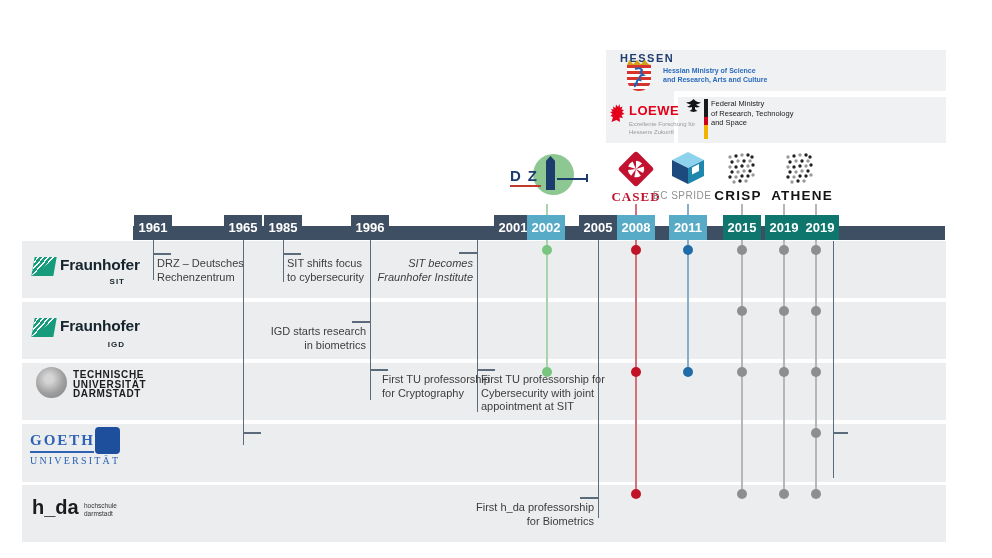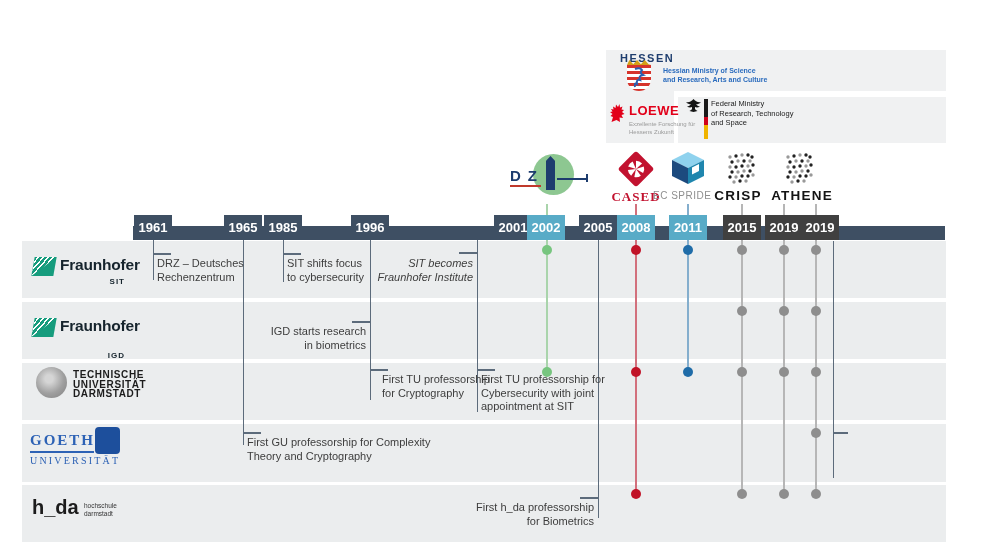--- a/index.html
+++ b/index.html
@@ -34,21 +34,21 @@
   .cased-word { position:absolute; width:60px; text-align:center; font-family:"Liberation Serif", serif;
     font-size:13px; font-weight:bold; letter-spacing:1px; color:#c2122f; }
   .spride-word { position:absolute; width:70px; text-align:left; font-size:10px; color:#8f8f8f; letter-spacing:.5px; }
   .dotlogo-word { position:absolute; text-align:center; font-size:13.5px; font-weight:bold; letter-spacing:1.2px; color:#141414; }
   
   .tl-bar { position:absolute; left:133px; top:226px; width:812px; height:14px; background:#3e4f63; z-index:2; }
   .tab { position:absolute; top:215px; width:38px; height:25px; z-index:3; color:#fff;
     font-size:13px; font-weight:bold; display:flex; align-items:center; justify-content:center; }
   .tab-dark { background:#3e4f63; }
   .tab-lightblue { background:#58abc7; }
-  .tab-teal { background:#404040; }
+  .tab-teal { background:#0f766e; }
   
   .row { position:absolute; left:22px; width:924px; height:57px; background:#ebedee; z-index:0; }
   
   .connector { position:absolute; width:1px; background:#5c6b7b; z-index:2; }
   .tick { position:absolute; height:1.5px; background:#5c6b7b; z-index:2; }
   
   .vline { position:absolute; width:1.5px; z-index:1; }
   .vl-green { background:#a9d4ab; } .vl-red { background:#d2707c; }
   .vl-blue { background:#84aecd; } .vl-gray { background:#b6b6b6; }
   .dot { position:absolute; width:10px; height:10px; border-radius:50%; z-index:4; }
@@ -279,36 +279,34 @@
 to cybersecurity</div>
   <div class="evt evt-right" style="right:519px; top:257px;font-style:italic;">SIT becomes
 Fraunhofer Institute</div>
   <div class="evt evt-right" style="right:626px; top:325px;">IGD starts research
 in biometrics</div>
   <div class="evt" style="left:382px; top:373px;">First TU professorship
 for Cryptography</div>
   <div class="evt" style="left:481px; top:373px;">First TU professorship for
 Cybersecurity with joint
 appointment at SIT</div>
-  <div class="evt" style="left:247px; top:436px;">First GU professorship for Complexity
-Theory and Cryptography</div>
   <div class="evt evt-right" style="right:398px; top:501px;">First h_da professorship
 for Biometrics</div>
 
   <div class="fh-mark" style="left:33px; top:257px;">
       <div class="stripes"></div>
     </div>
   <div class="fh-word" style="left:60px; top:256px;">Fraunhofer</div>
   <div class="fh-sub" style="left:60px; top:277px;">SIT</div>
 
   <div class="fh-mark" style="left:33px; top:318px;">
       <div class="stripes"></div>
     </div>
   <div class="fh-word" style="left:60px; top:317px;">Fraunhofer</div>
-  <div class="fh-sub" style="left:60px; top:351px;">IGD</div>
+  <div class="fh-sub" style="left:60px; top:340px;">IGD</div>
 
   <div class="tu-seal" style="left:36px; top:367px;"></div>
   <div class="tu-text" style="left:73px; top:370px;">TECHNISCHE
 UNIVERSITÄT
 DARMSTADT</div>
 
   <div class="goethe-word" style="left:30px; top:432px;">GOETHE</div>
   <div class="goethe-seal" style="left:95px; top:427px;"></div>
   <div class="goethe-rule" style="left:30px; top:451px; width:64px;"></div>
   <div class="goethe-sub" style="left:30px; top:455px;">UNIVERSITÄT</div>

